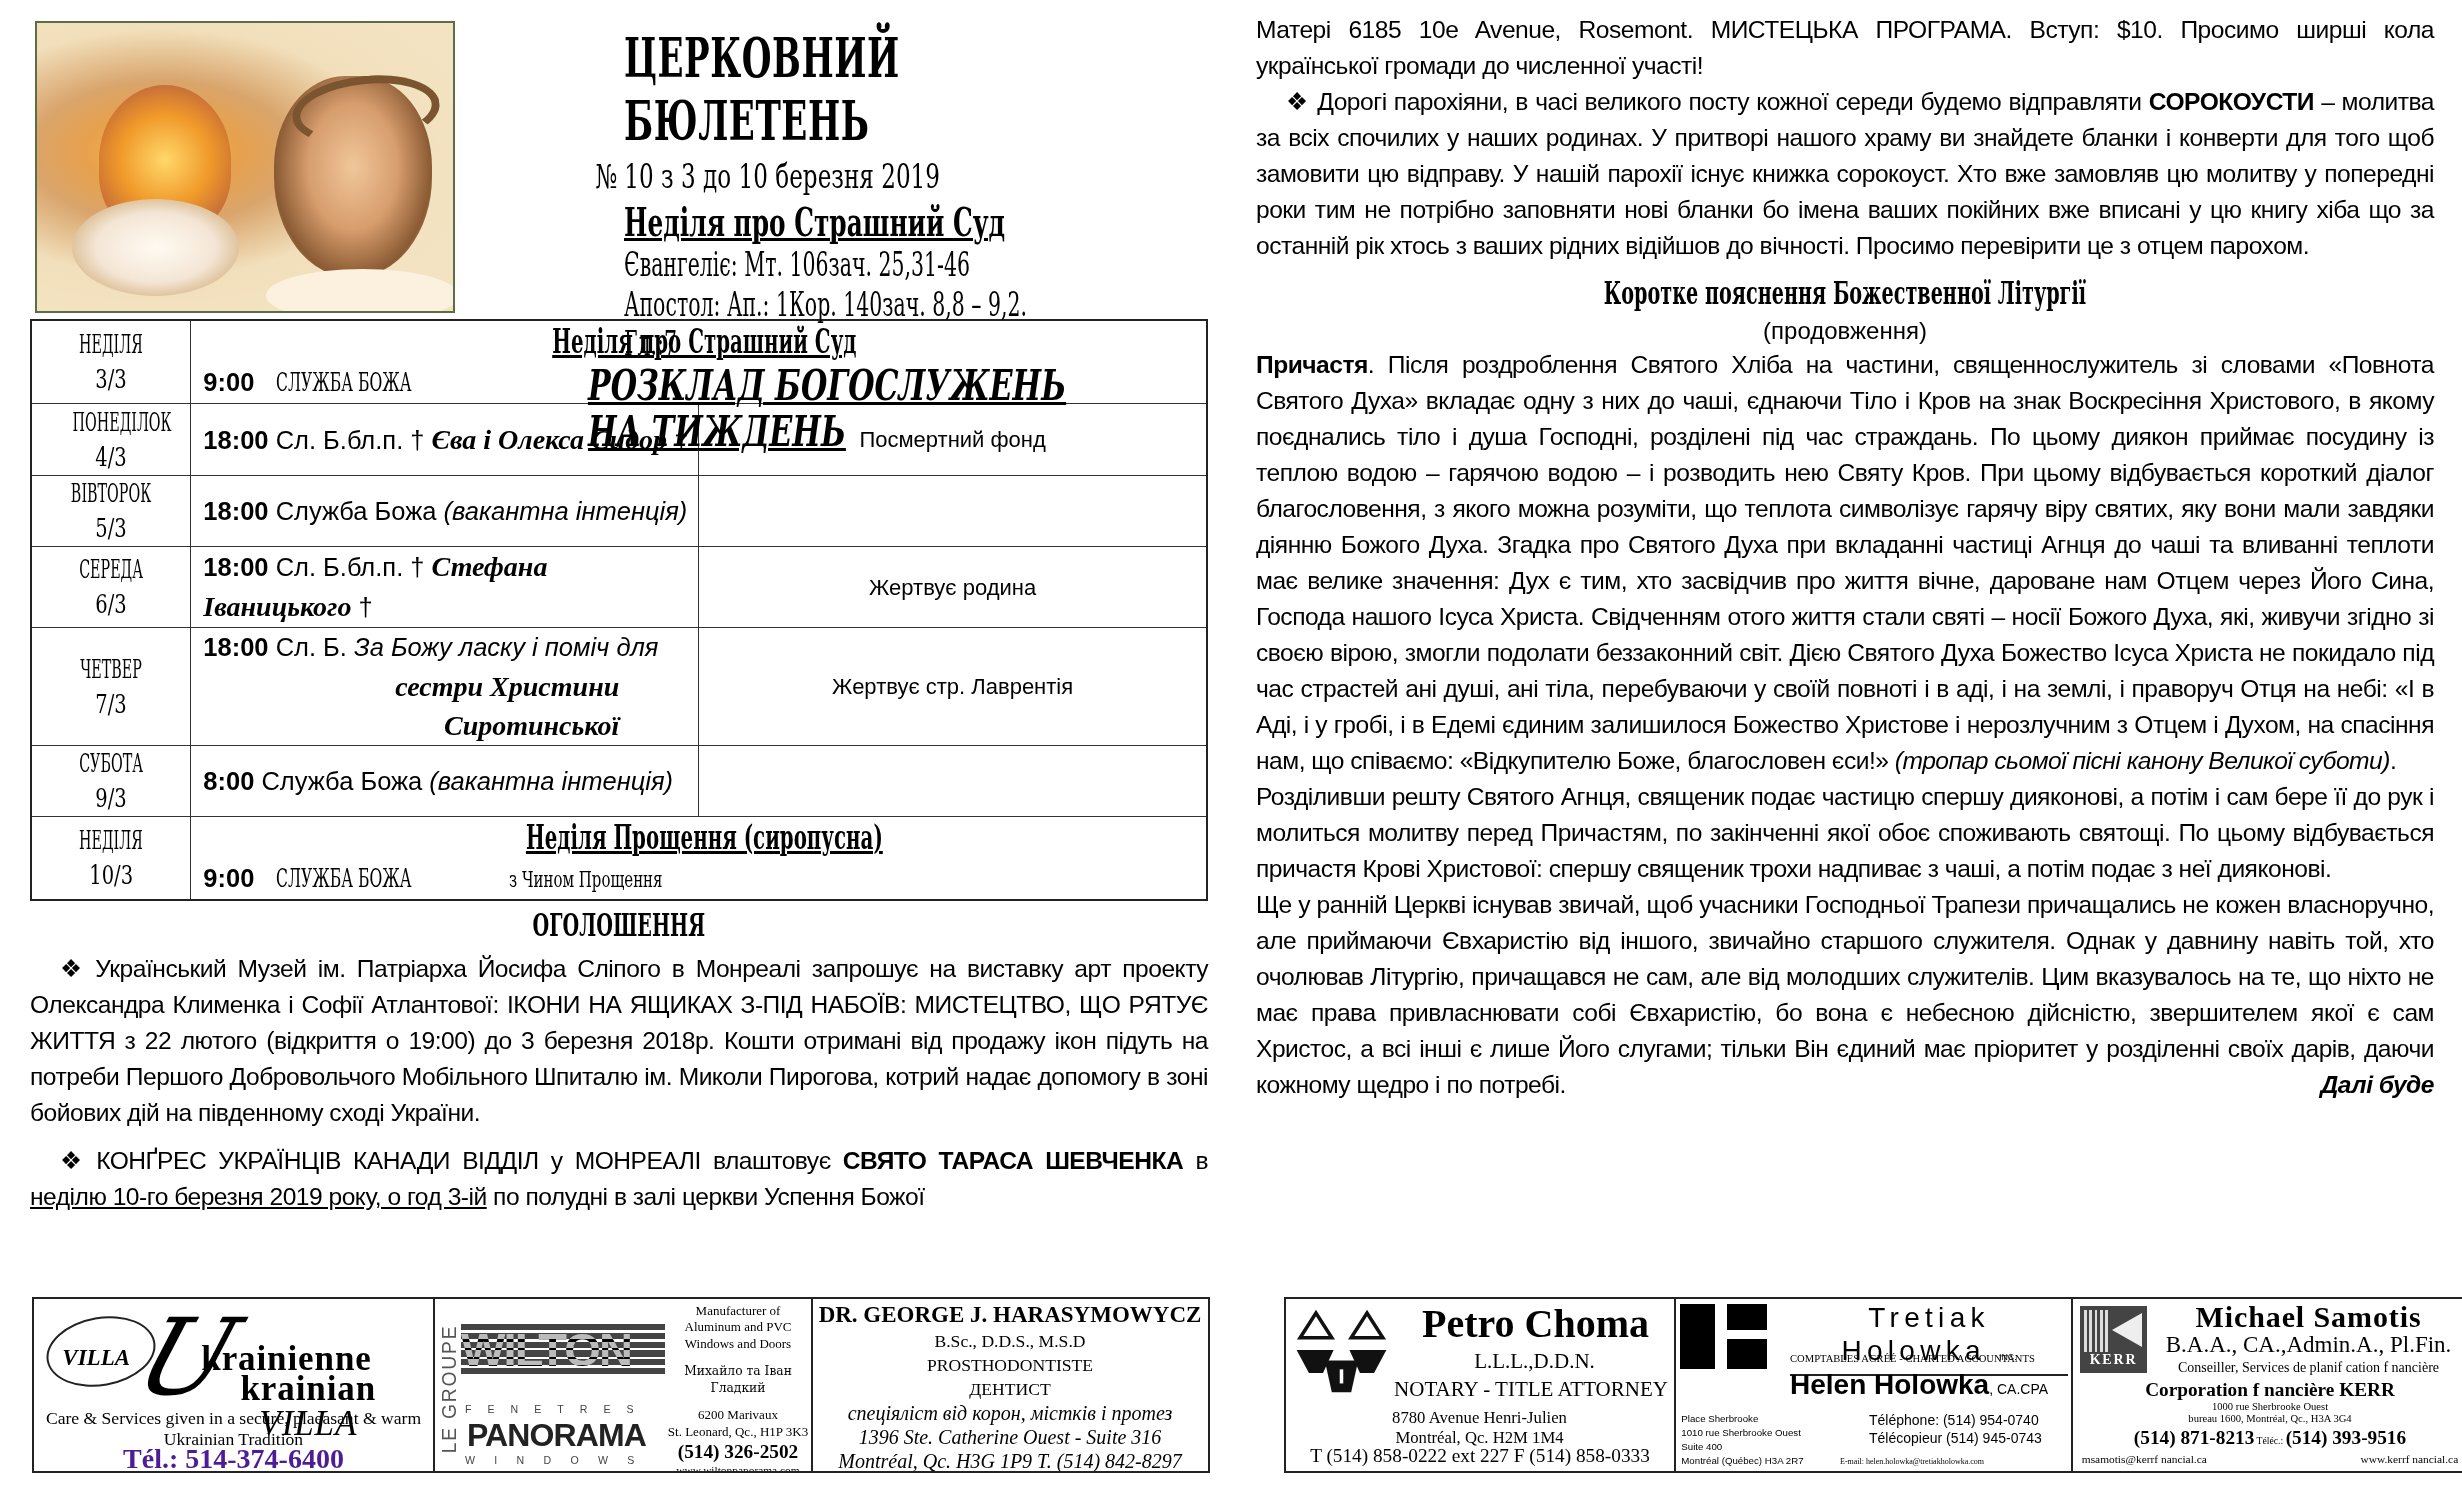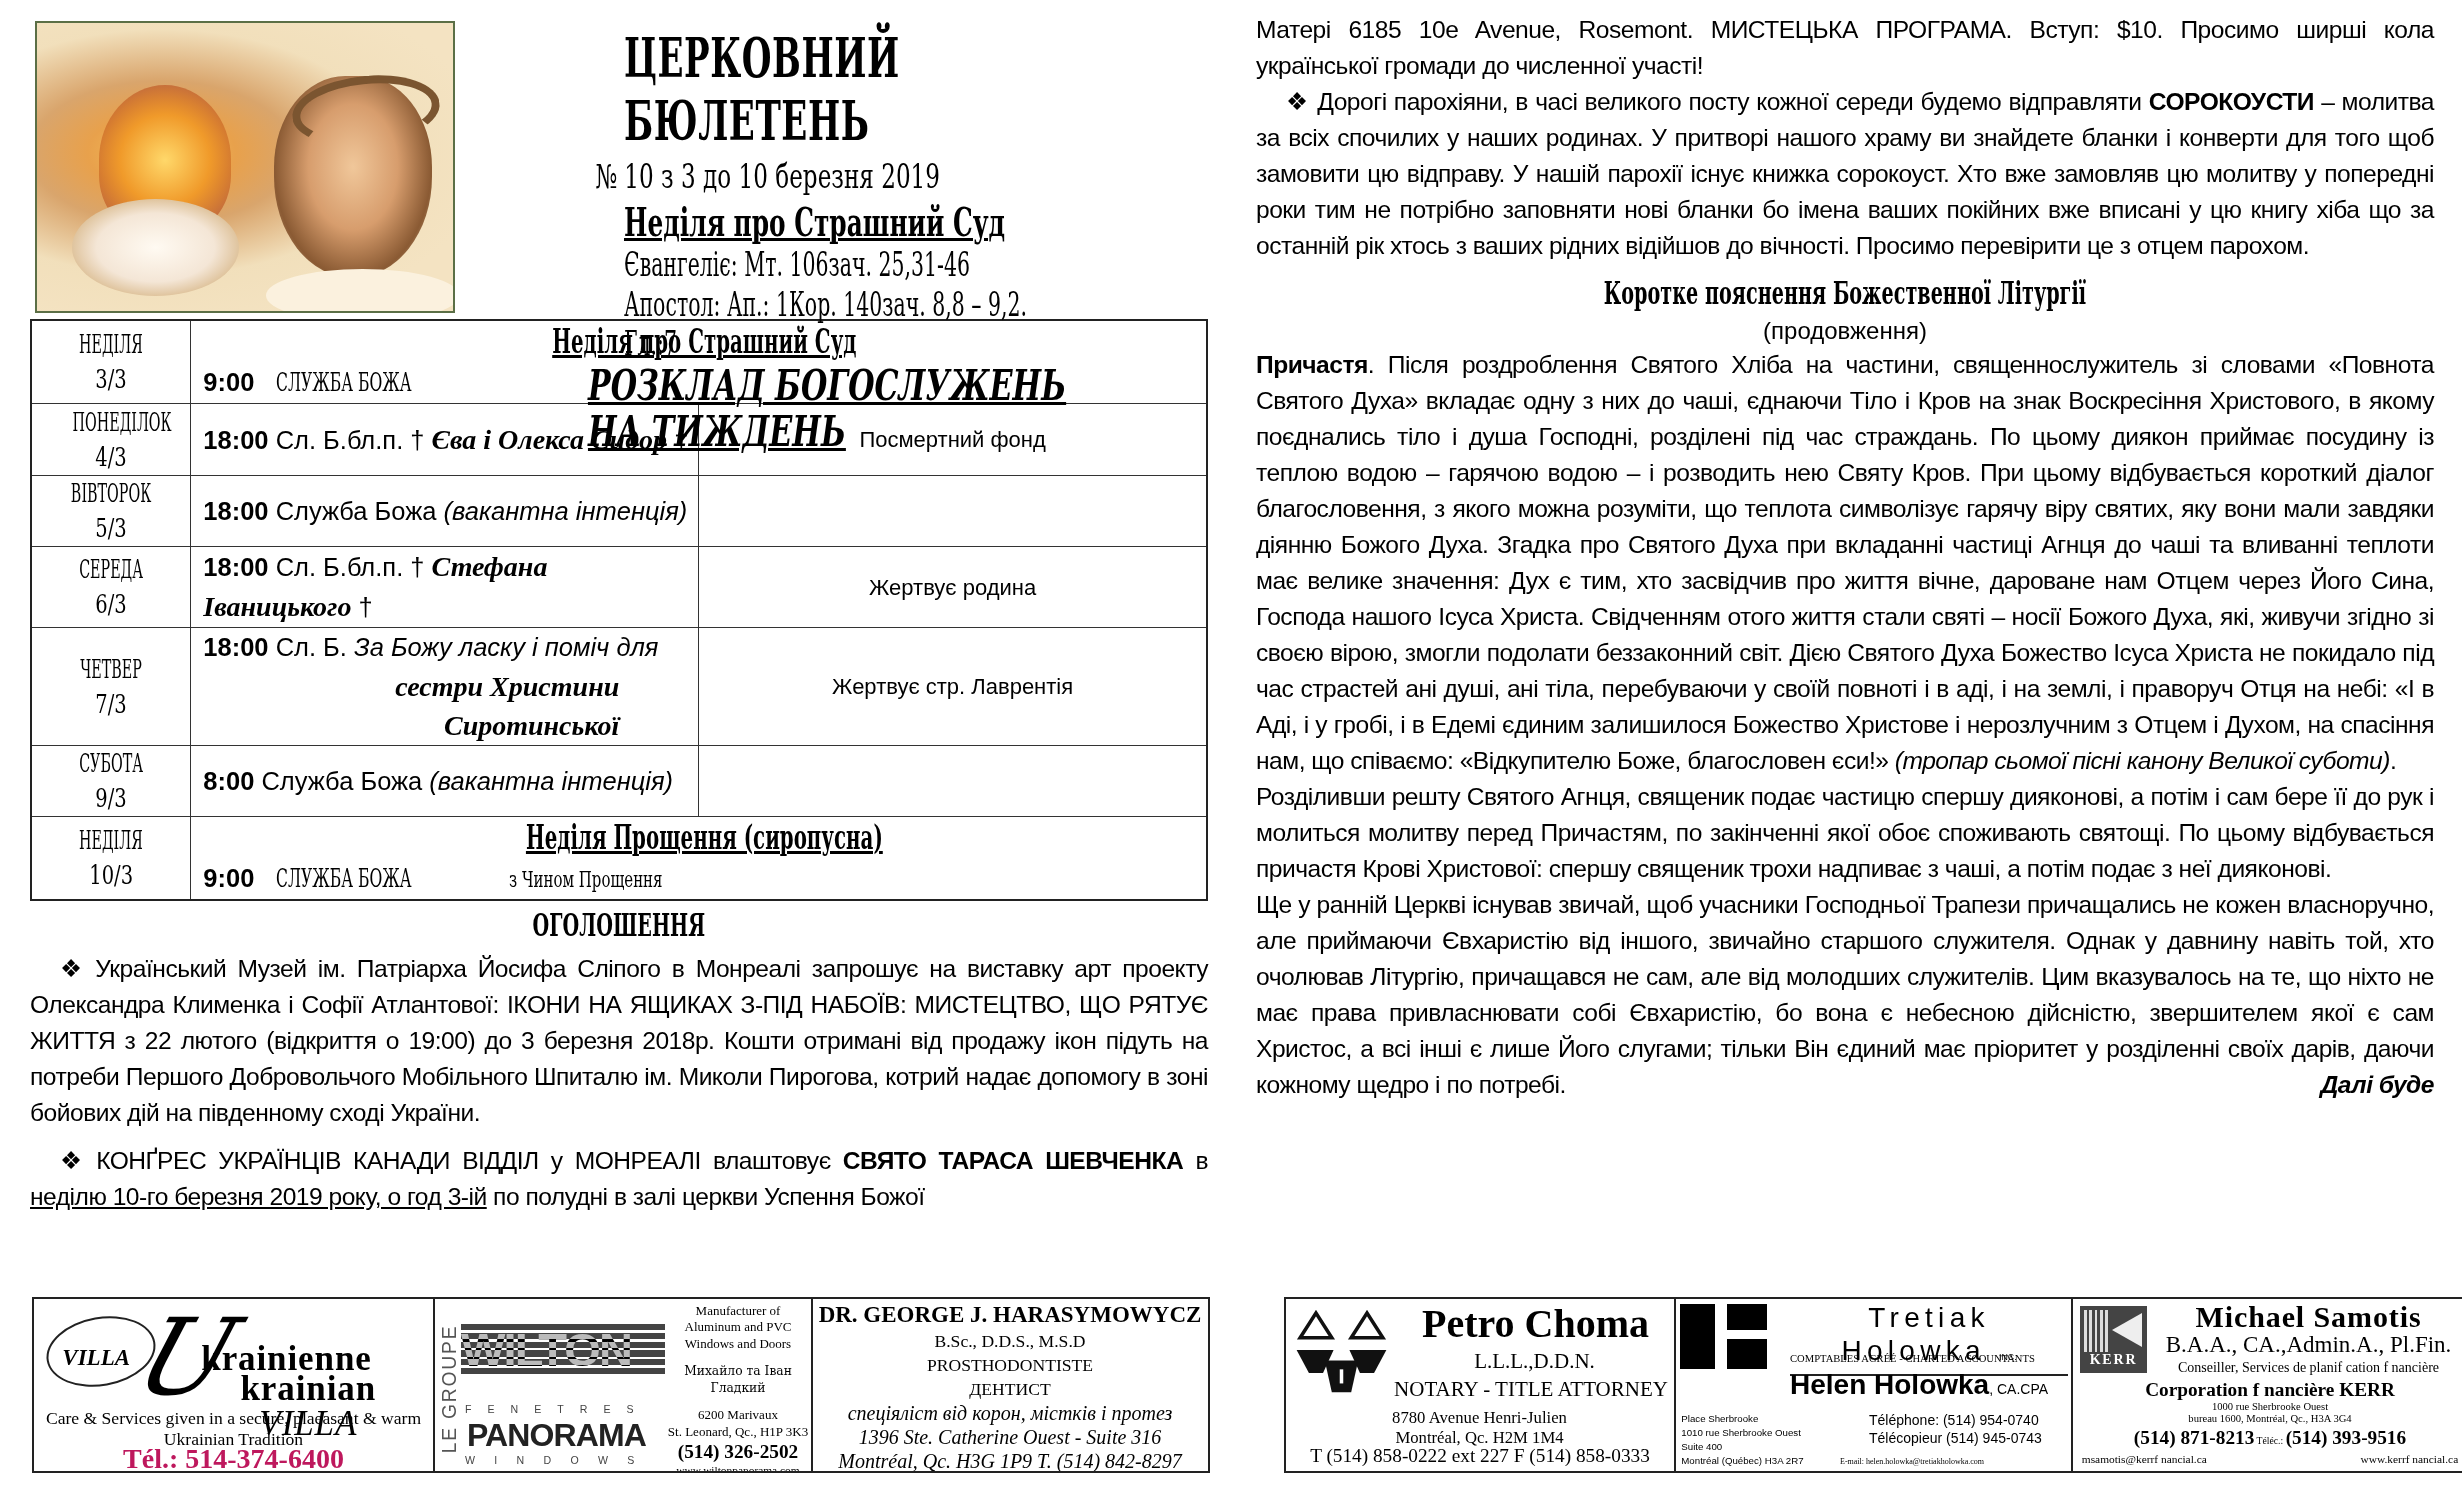--- a/index.html
+++ b/index.html
@@ -65,21 +65,21 @@
 
   .ad-villa { width: 401px; }
   .ad-villa .logo { position: absolute; left: 12.3px; top: 8.8px; width: 369px; height: 97px; }
   .ad-villa .oval { position: absolute; left: 0; top: 8.8px; width: 106px; height: 65px; border: 2.6px solid #222; border-radius: 50%; transform: rotate(-10deg); }
   .ad-villa .villa1 { position: absolute; left: 16px; top: 37px; font-style: italic; font-size: 23px; font-weight: bold; }
   .ad-villa .bigU { position: absolute; left: 97px; top: -12.3px; font-size: 106px; font-style: italic; font-family: "DejaVu Serif", serif; transform: skewX(-18deg); }
   .ad-villa .kr1 { position: absolute; left: 155px; top: 33px; font-size: 35px; font-weight: bold; letter-spacing: 0.9px; line-height: 35px; }
   .ad-villa .kr2 { position: absolute; left: 155px; top: 63px; font-size: 35px; font-weight: bold; letter-spacing: 0.9px; line-height: 35px; }
   .ad-villa .kr2 i { font-weight: normal; }
   .ad-villa .tag { position: absolute; left: 0; right: 0; top: 109px; font-size: 17.6px; line-height: 21px; }
-  .ad-villa .tel { position: absolute; left: 0; right: 0; top: 146px; font-size: 28px; font-weight: bold; line-height: 28px; color: #be185d; }
+  .ad-villa .tel { position: absolute; left: 0; right: 0; top: 146px; font-size: 28px; font-weight: bold; line-height: 28px; color: #4c1d95; }
 
   .ad-wilton { width: 378px; }
   .ad-wilton .legroupe { position: absolute; left: 3.5px; top: 26px; width: 21px; height: 141px; }
   .ad-wilton .legroupe span { position: absolute; left: -53px; top: 53px; transform: rotate(-90deg); font-family: "Liberation Sans", sans-serif; font-size: 19.3px; letter-spacing: 1.8px; color: #555; white-space: nowrap; }
   .ad-wilton .wlogo { position: absolute; left: 26px; top: 24.6px; width: 204px; height: 53px; background: repeating-linear-gradient(180deg, #444 0 6.2px, #fff 6.2px 8.8px); color: transparent; }
   .ad-wilton .wlogo-text { position: absolute; left: 26px; top: 23px; width: 204px; font-family: "Liberation Sans", sans-serif; font-size: 47px; font-weight: bold; color: #fff; mix-blend-mode: difference; letter-spacing: -1.8px; text-align: left; }
   .ad-wilton .fen { position: absolute; left: 30px; top: 104px; width: 197px; font-family: "Liberation Sans", sans-serif; font-size: 10.6px; letter-spacing: 16px; color: #444; text-align: left; }
   .ad-wilton .pano { position: absolute; left: 32px; top: 118px; width: 202px; font-family: "Liberation Sans", sans-serif; font-size: 32px; font-weight: bold; letter-spacing: -0.9px; color: #222; text-align: left; }
   .ad-wilton .win { position: absolute; left: 30px; top: 155px; width: 197px; font-family: "Liberation Sans", sans-serif; font-size: 10.6px; letter-spacing: 19.3px; color: #444; text-align: left; }
   .ad-wilton .info { position: absolute; left: 230px; top: 0; width: 146px; font-size: 13px; line-height: 16.7px; }

